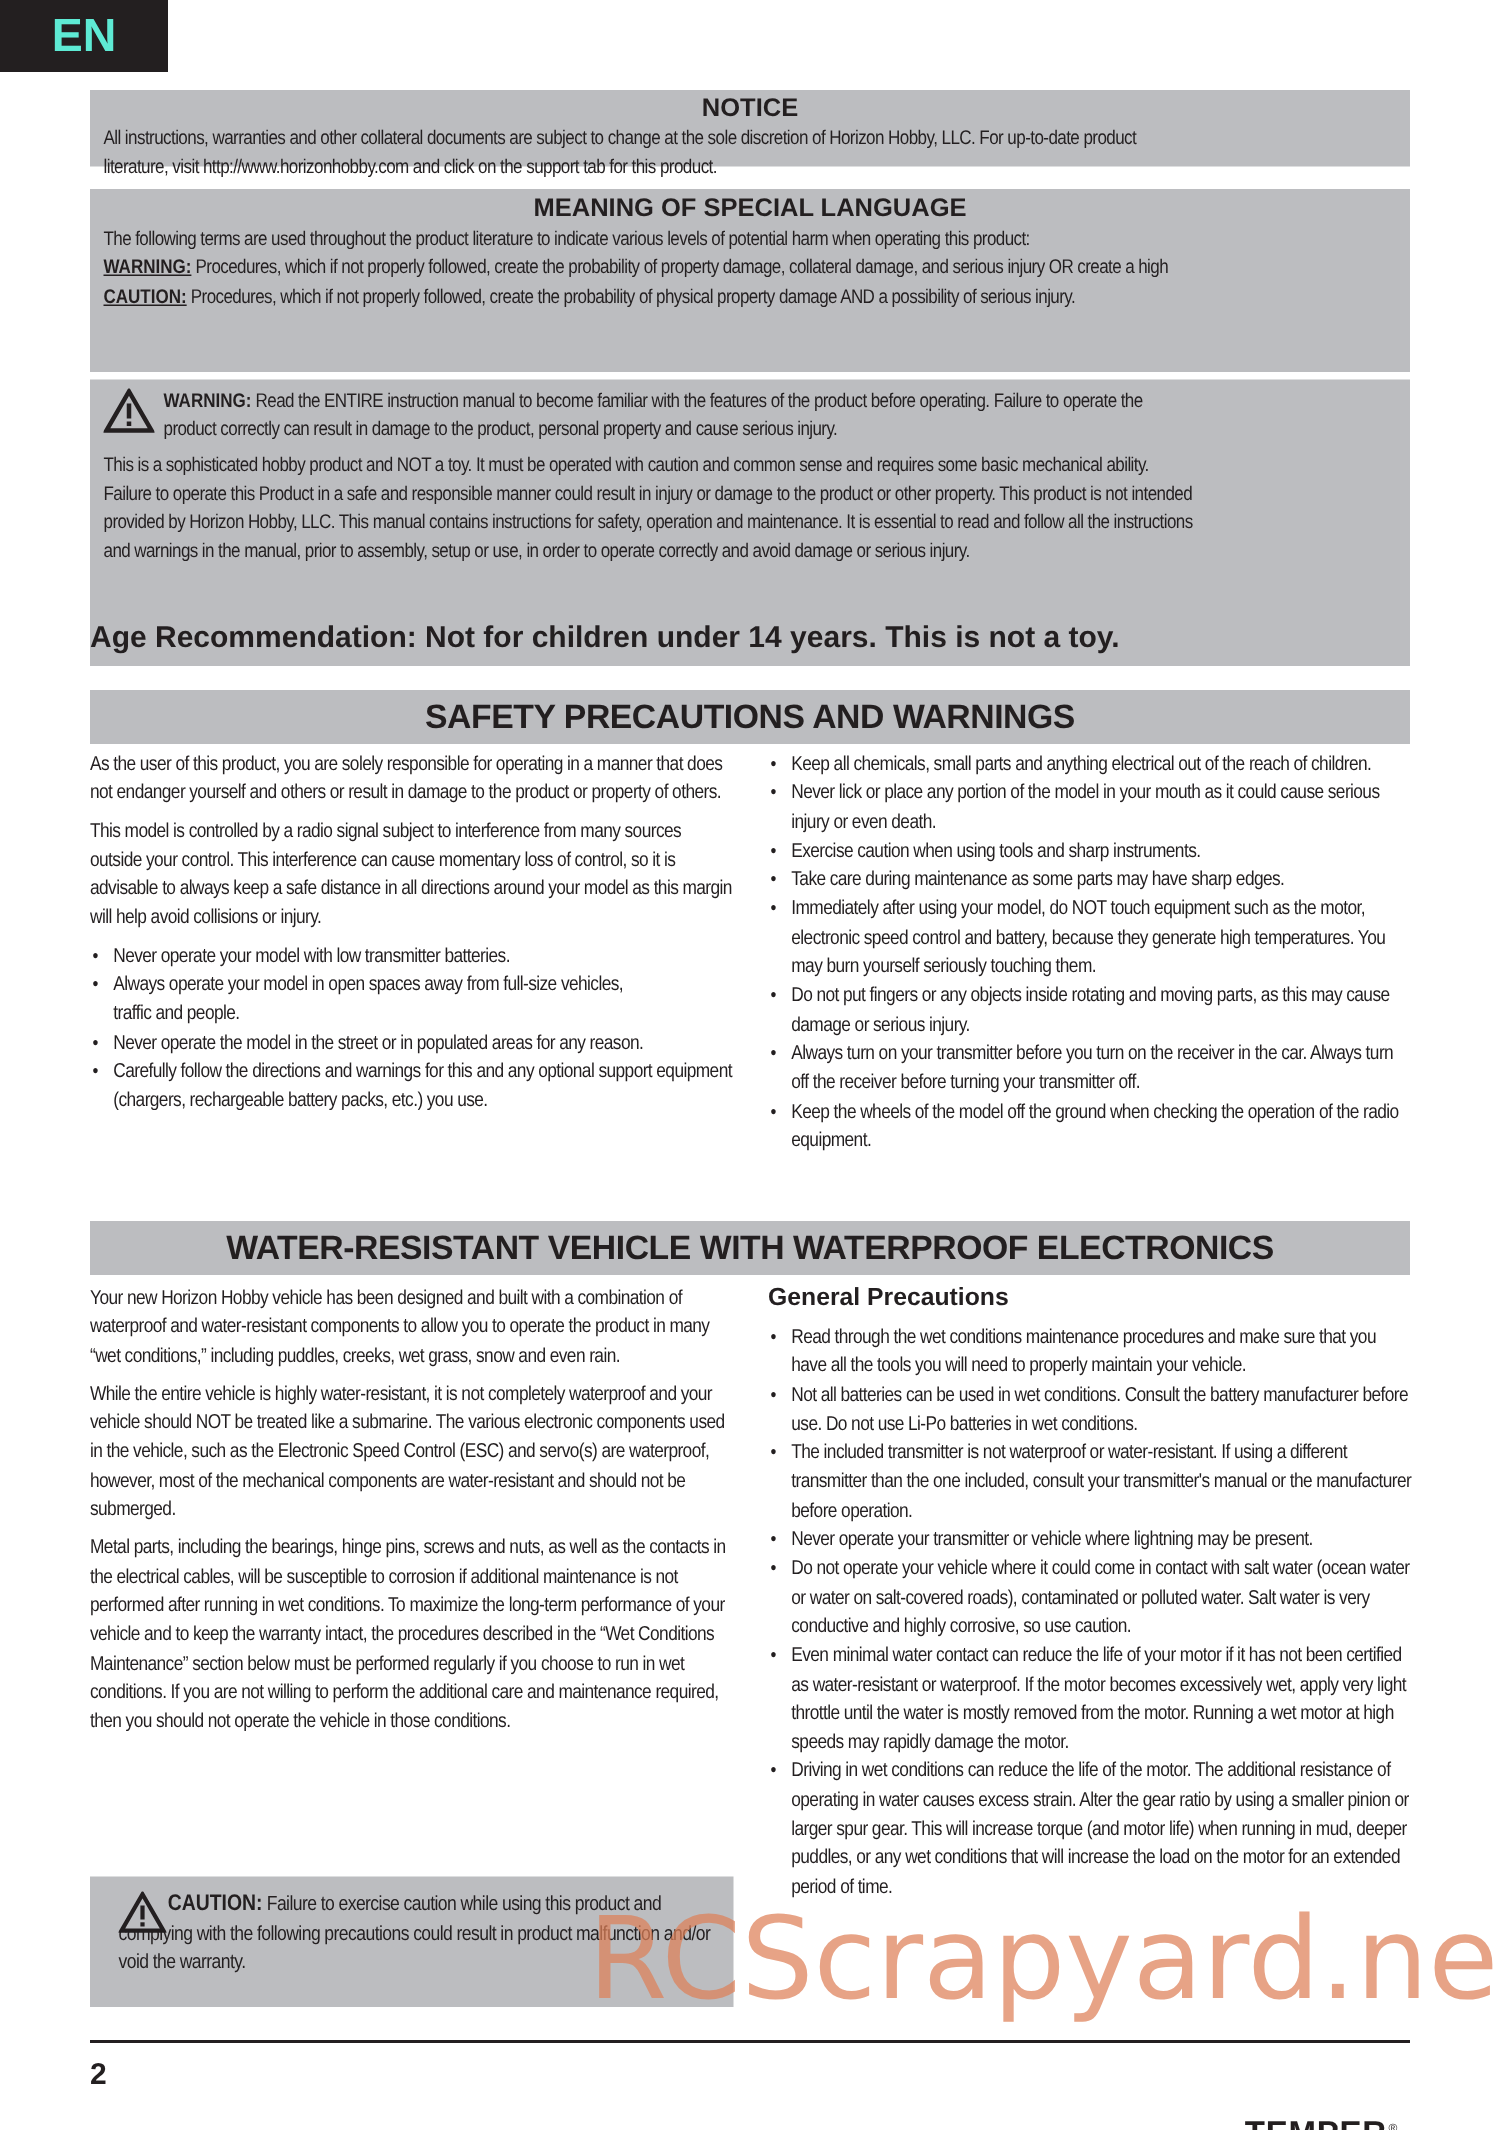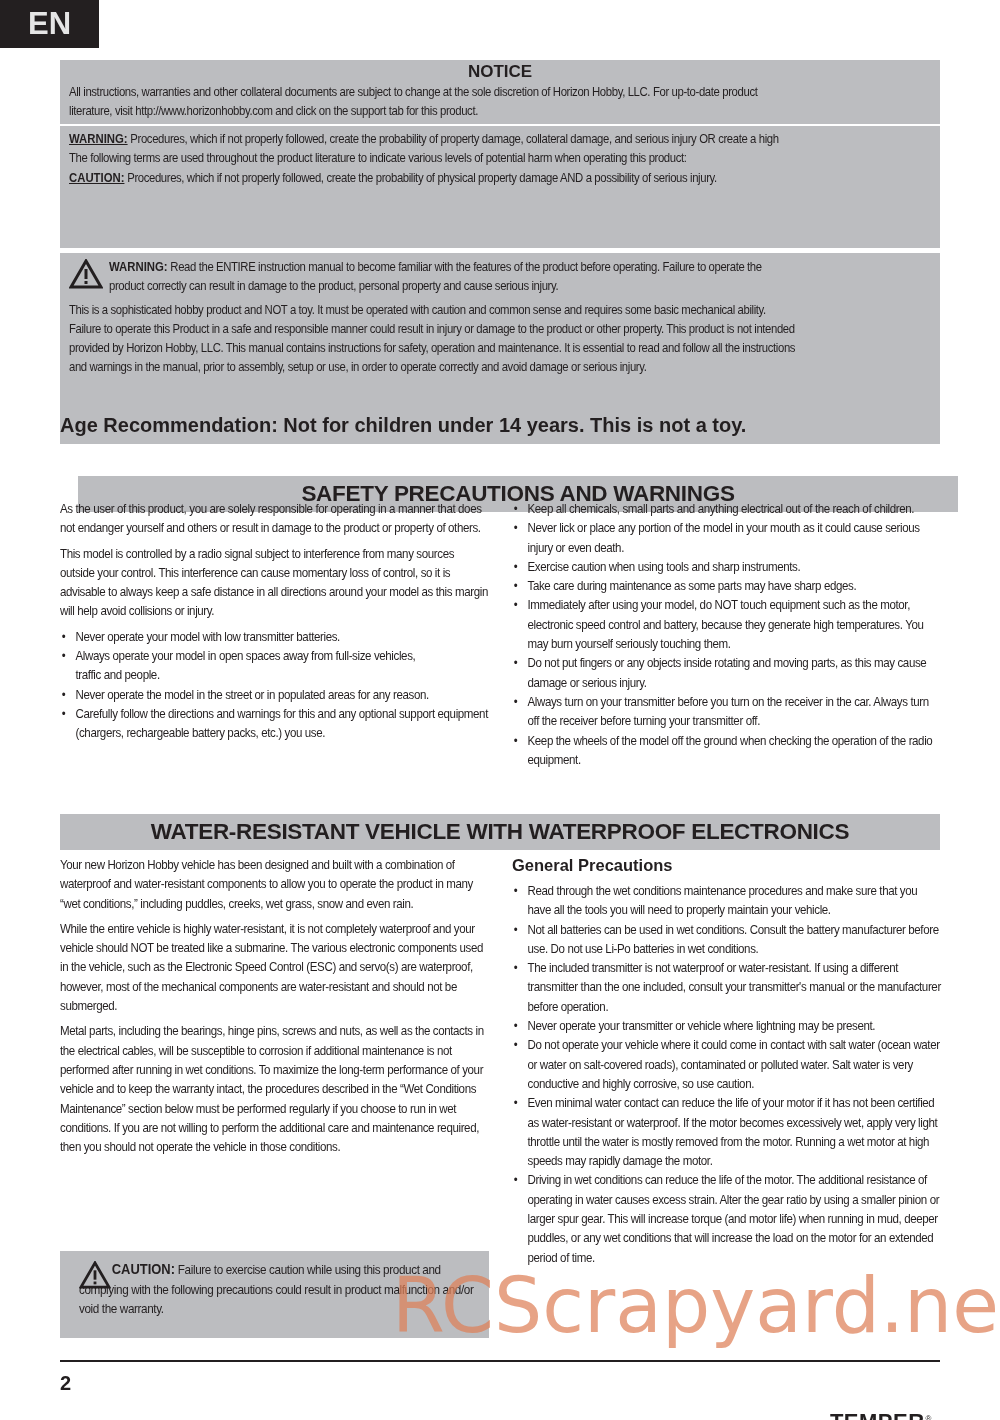--- a/index.html
+++ b/index.html
@@ -2,22 +2,22 @@
 <html><head>
 <meta charset="utf-8">
 <style>
   html, body { margin: 0; padding: 0; background: #ffffff; }
   body {
     width: 1000px; height: 1420px; position: relative; overflow: hidden;
     font-family: "Liberation Sans Narrow", "Liberation Sans", sans-serif;
     color: #231f20;
   }
   .lang-tab {
-    position: absolute; left: 0; top: 0; width: 99px; height: 48px;
-    background: #231f20; color: #e5e5e5;
+    position: absolute; left: 0; top: 0; width: 112px; height: 48px;
+    background: #231f20; color: #5eead4;
     font-family: "Liberation Sans", sans-serif; font-weight: bold; font-size: 31px;
     display: flex; align-items: center; justify-content: center; letter-spacing: 0px;
   }
   .box {
     position: absolute; left: 60px; width: 880px; background: #bcbdc0;
     box-sizing: border-box; padding: 0 9px;
     font-size: 13.2px; line-height: 19.3px; letter-spacing: -0.45px;
     transform-origin: left top;
   }
   .box-title {
@@ -70,31 +70,32 @@
     position: absolute; left: 392px; top: 1268px;
     font-family: "DejaVu Sans", sans-serif; font-size: 76px; color: rgba(222,128,88,0.72);
     letter-spacing: 0px; pointer-events: none; line-height: 1;
   }
 </style>
 </head>
 <body>
 
 <div class="lang-tab">EN</div>
 
-<div class="box" style="top:60px;height:64px;padding-top:2px;">
+<div class="box" style="top:60px;height:51px;padding-top:2px;">
   <div class="box-title">NOTICE</div>
   <span class="t"><span class="squeeze" style="transform:scaleX(0.862)">All instructions, warranties and other collateral documents are subject to change at the sole discretion of Horizon Hobby, LLC. For up-to-date product</span></span>
   <span class="t"><span class="squeeze" style="transform:scaleX(0.862)">literature, visit http://www.horizonhobby.com and click on the support tab for this product.</span></span>
 </div>
 
 <div class="box" style="top:126px;height:122px;padding-top:3px;">
+  <div class="box-title">MEANING OF SPECIAL LANGUAGE</div>
+  <span class="t"><span class="squeeze">The following terms are used throughout the product literature to indicate various levels of potential harm when operating this product:</span></span>
   <span class="t"><span class="squeeze">
     <span class="lbl u">WARNING:</span><span> Procedures, which if not properly followed, create the probability of property damage, collateral damage, and serious injury OR create a high</span>
   </span></span>
-  <span class="t"><span class="squeeze">The following terms are used throughout the product literature to indicate various levels of potential harm when operating this product:</span></span>
   <span class="t"><span class="squeeze">
     <span class="lbl u">CAUTION:</span><span> Procedures, which if not properly followed, create the probability of physical property damage AND a possibility of serious injury.</span>
   </span></span>
 </div>
 
 <div class="box" style="top:253px;height:191px;padding-top:4px;">
   <svg class="warn-icon" viewBox="0 0 34 30" style="left:9px;top:6px;">
     <path d="M17 2 L32 28 L2 28 Z" fill="none" stroke="#231f20" stroke-width="3" stroke-linejoin="miter"></path>
     <rect x="15.5" y="10" width="3" height="10" fill="#231f20"></rect>
     <rect x="15.5" y="22" width="3" height="3" fill="#231f20"></rect>
@@ -107,21 +108,21 @@
   </div>
   <div style="height:4px"></div>
   <span class="t"><span class="squeeze">This is a sophisticated hobby product and NOT a toy. It must be operated with caution and common sense and requires some basic mechanical ability.</span></span>
   <span class="t"><span class="squeeze">Failure to operate this Product in a safe and responsible manner could result in injury or damage to the product or other property. This product is not intended</span></span>
   <span class="t"><span class="squeeze">provided by Horizon Hobby, LLC. This manual contains instructions for safety, operation and maintenance. It is essential to read and follow all the instructions</span></span>
   <span class="t"><span class="squeeze">and warnings in the manual, prior to assembly, setup or use, in order to operate correctly and avoid damage or serious injury.</span></span>
 </div>
 
 <div class="age">Age Recommendation: Not for children under 14 years. This is not a toy.</div>
 
-<div class="section-bar" style="top:476px;margin-left:18px;">SAFETY PRECAUTIONS AND WARNINGS</div>
+<div class="section-bar" style="top:460px;">SAFETY PRECAUTIONS AND WARNINGS</div>
 
 <div class="col" style="left:60px;top:499px;width:500px;transform:scaleX(0.862);transform-origin:left top;">
   <p>As the user of this product, you are solely responsible for operating in a manner that does not endanger yourself and others or result in damage to the product or property of others.</p>
   <p>This model is controlled by a radio signal subject to interference from many sources outside your control. This interference can cause momentary loss of control, so it is advisable to always keep a safe distance in all directions around your model as this margin will help avoid collisions or injury.</p>
   <ul class="bl">
     <li>Never operate your model with low transmitter batteries.</li>
     <li style="padding-right:80px">Always operate your model in open spaces away from full-size vehicles, traffic and people.</li>
     <li>Never operate the model in the street or in populated areas for any reason.</li>
     <li>Carefully follow the directions and warnings for this and any optional support equipment (chargers, rechargeable battery packs, etc.) you use.</li>
   </ul>

